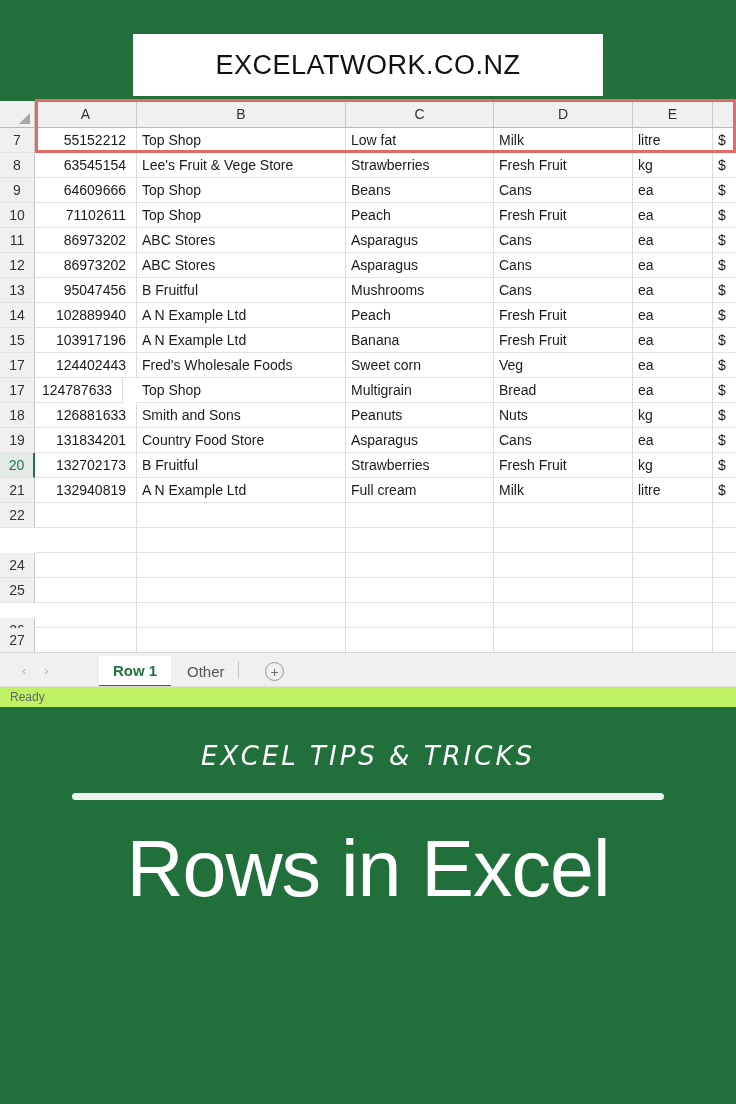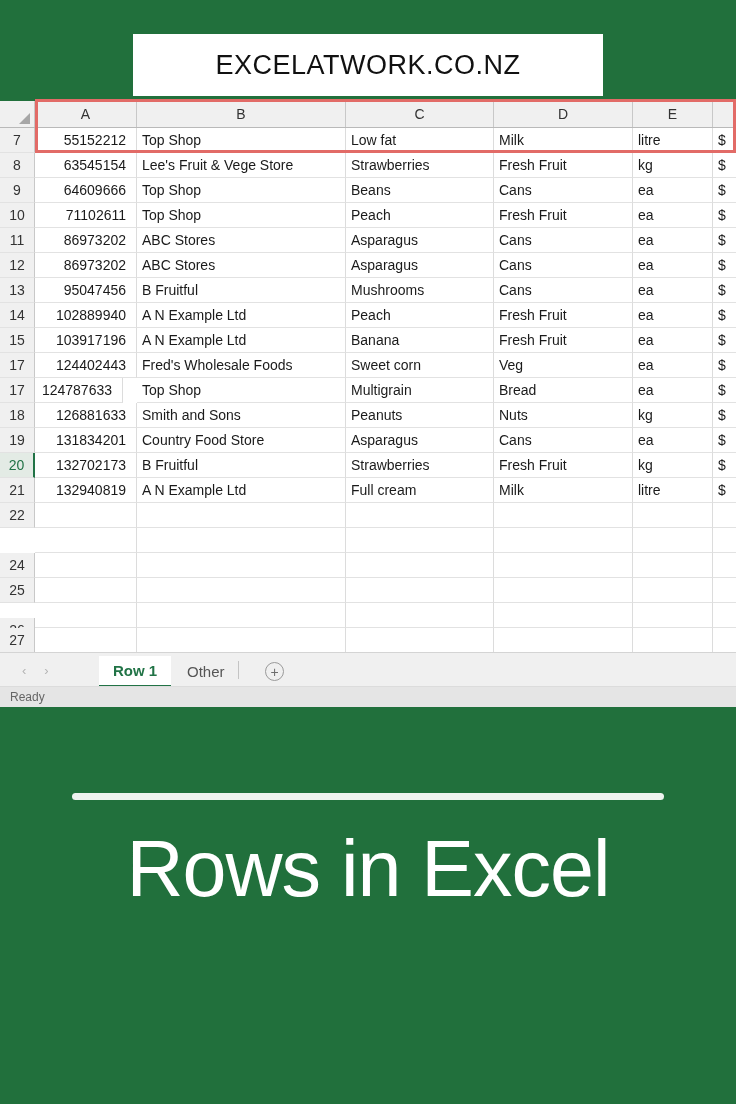--- a/index.html
+++ b/index.html
@@ -118,21 +118,21 @@
   #add-sheet {
     position:absolute; left:265px; top:9px; width:19px; height:19px;
     border:1px solid #9a9a9a; border-radius:50%;
     display:flex; align-items:center; justify-content:center;
     font-size:14px; color:#6d6d6d; line-height:1;
   }
 
   
   #statusbar {
     position:absolute; left:0; top:686px; width:736px; height:21px;
-    background:#e5e5e5; border-top:1px solid #dcdcdc;
+    background:#bef264; border-top:1px solid #dcdcdc;
   }
   #statusbar .st {
     position:absolute; left:10px; top:3px; font-size:12px; color:#666;
   }
 
   
   #pin-panel {
     position:absolute; left:0; top:707px; width:736px; height:397px;
     background:#21703c;
   }
@@ -346,17 +346,18 @@
       <span>+</span>
     </div>
   </div>
 
   <div id="statusbar">
     <span class="st">Ready</span>
   </div>
 </div>
 
 <div id="pin-panel">
+  <div id="kicker">EXCEL TIPS &amp; TRICKS</div>
   <div id="divider"></div>
   <div id="big-title">
     <span class="l2">Rows in Excel</span>
   </div>
 </div>
 
 </body></html>

